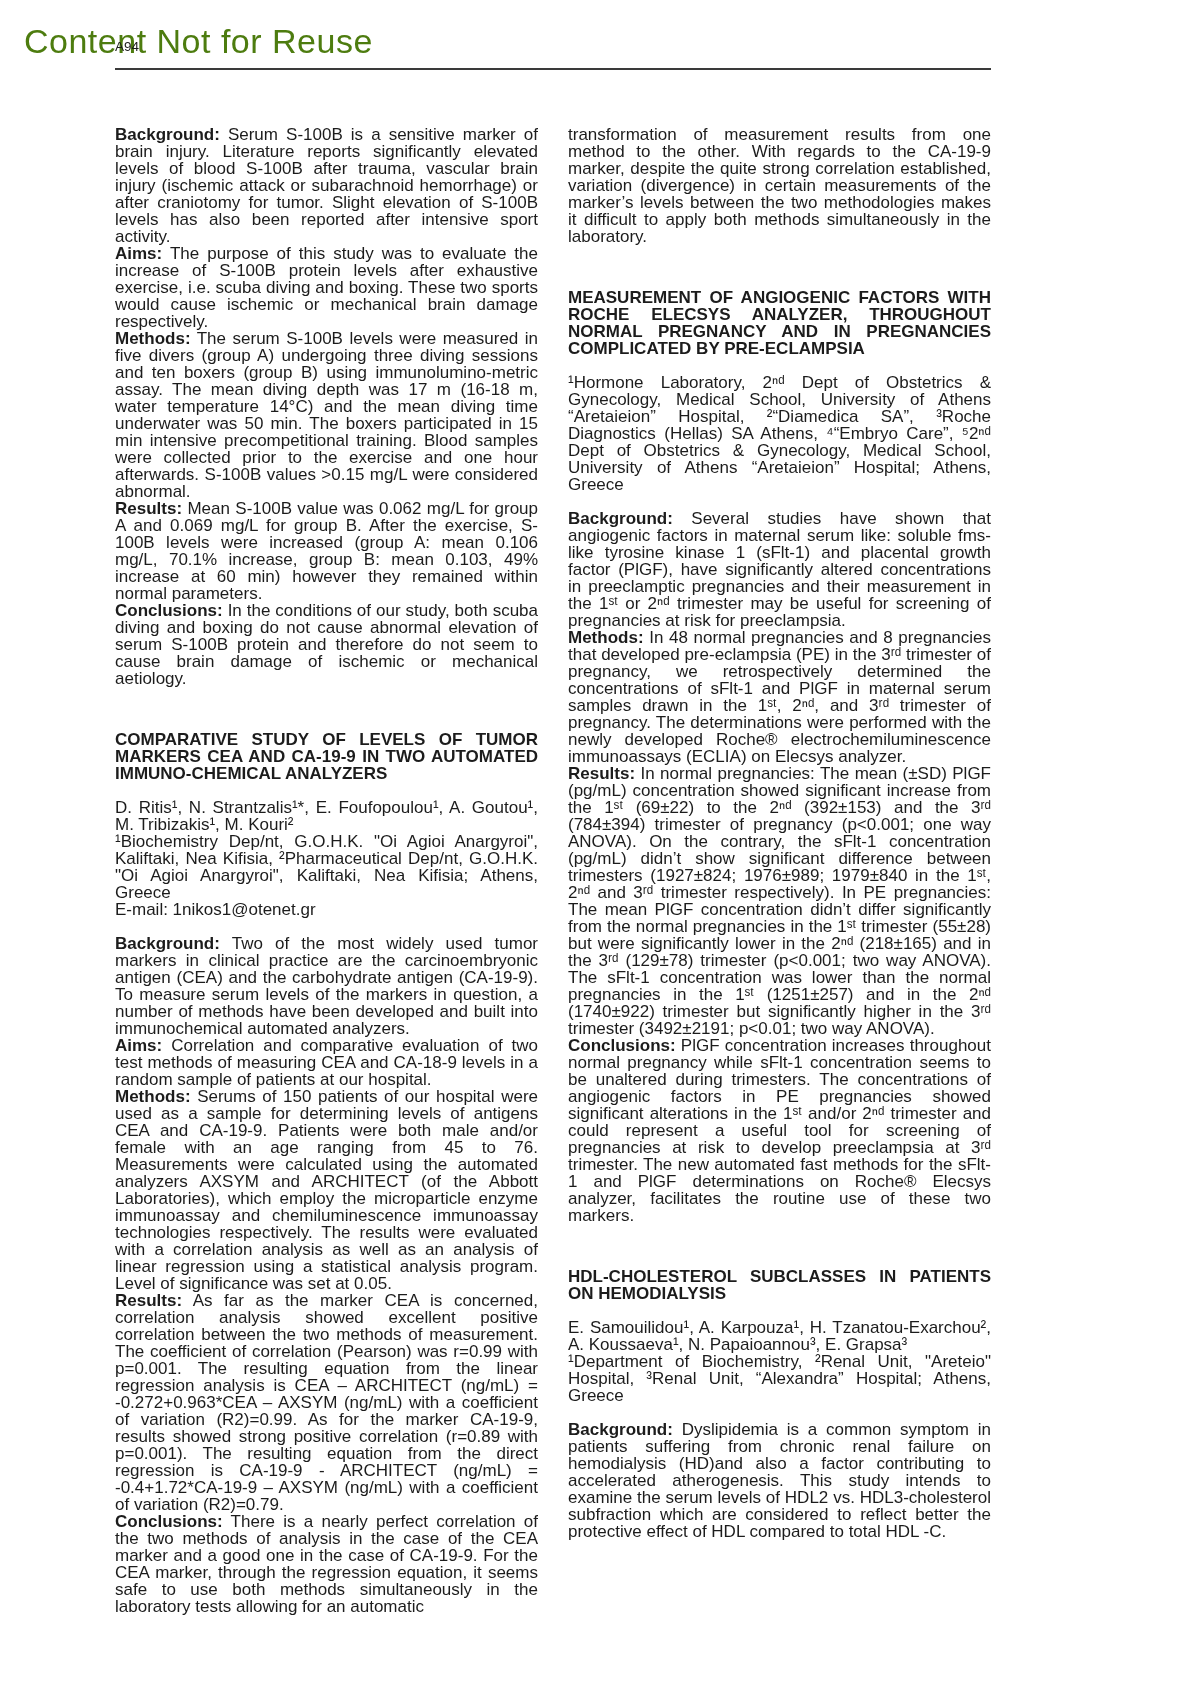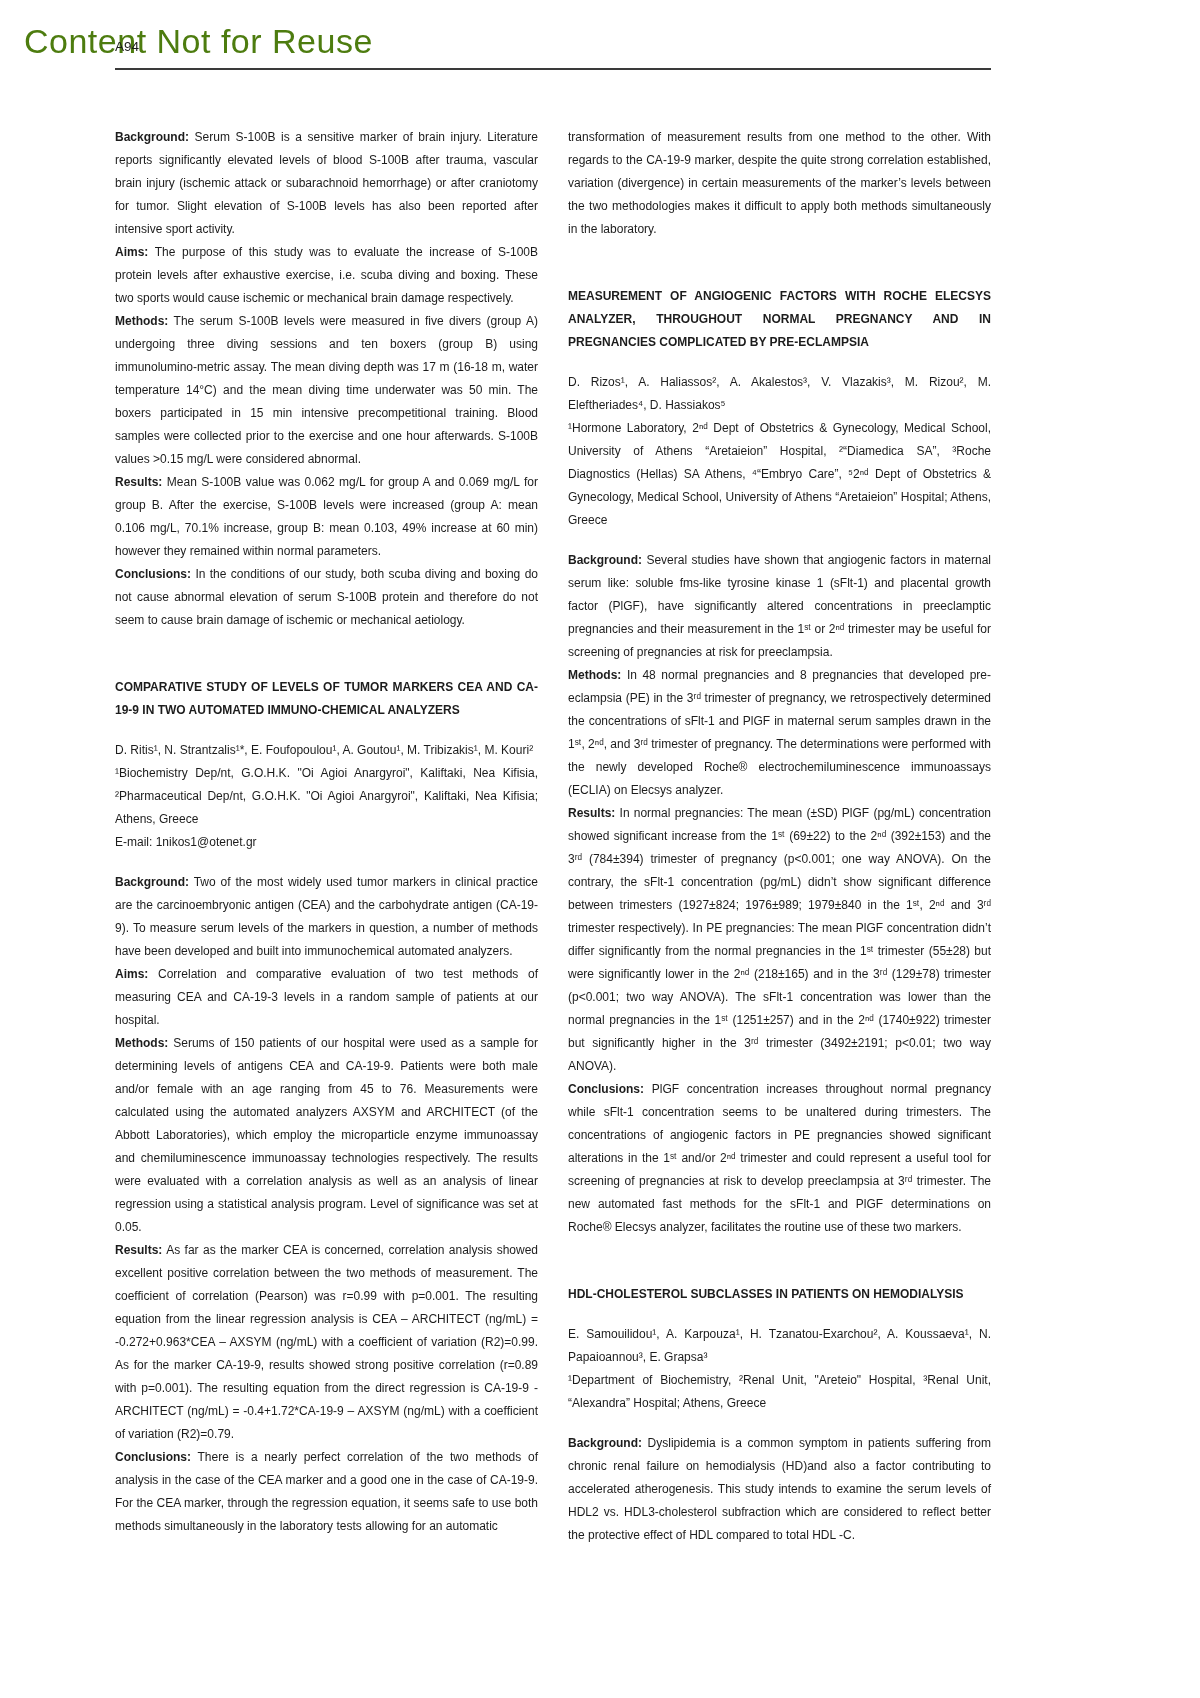--- a/index.html
+++ b/index.html
@@ -18,21 +18,21 @@
     position: absolute; top: 38px; left: 115px; width: 876px;
     display: flex; justify-content: space-between; align-items: flex-end;
     font-size: 13.5px; line-height: 17px;
     border-bottom: 2px solid #3a3a3a; padding-bottom: 13px;
   }
   .page-body {
     position: absolute; top: 126px; left: 115px; width: 876px;
     display: flex; gap: 30px;
   }
   .col {
-    width: 424px; font-size: 12px; line-height: 23px;
+    width: 424px; font-size: 17px; line-height: 17px;
     text-align: justify; text-justify: inter-word;
   }
   .col p { margin: 0; }
   .col .title { font-weight: bold; }
   .spacer-lg { height: 44px; }
   .spacer-sm { height: 17px; }
   b { font-weight: bold; }
 </style>
 </head>
 <body>
@@ -51,31 +51,30 @@
       <p><b>Results:</b> <span>Mean S-100B value was 0.062 mg/L for group A and 0.069 mg/L for group B. After the exercise, S-100B levels were increased (group A: mean 0.106 mg/L, 70.1% increase, group B: mean 0.103, 49% increase at 60 min) however they remained within normal parameters.</span></p>
       <p><b>Conclusions:</b> <span>In the conditions of our study, both scuba diving and boxing do not cause abnormal elevation of serum S-100B protein and therefore do not seem to cause brain damage of ischemic or mechanical aetiology.</span></p>
       <div class="spacer-lg"></div>
       <p class="title">COMPARATIVE STUDY OF LEVELS OF TUMOR MARKERS CEA AND CA-19-9 IN TWO AUTOMATED IMMUNO-CHEMICAL ANALYZERS</p>
       <div class="spacer-sm"></div>
       <p>D. Ritis¹, N. Strantzalis¹*, E. Foufopoulou¹, A. Goutou¹, M. Tribizakis¹, M. Kouri²</p>
       <p>¹Biochemistry Dep/nt, G.O.H.K. "Oi Agioi Anargyroi", Kaliftaki, Nea Kifisia, ²Pharmaceutical Dep/nt, G.O.H.K. "Oi Agioi Anargyroi", Kaliftaki, Nea Kifisia; Athens, Greece</p>
       <p>E-mail: 1nikos1@otenet.gr</p>
       <div class="spacer-sm"></div>
       <p><b>Background:</b> <span>Two of the most widely used tumor markers in clinical practice are the carcinoembryonic antigen (CEA) and the carbohydrate antigen (CA-19-9). To measure serum levels of the markers in question, a number of methods have been developed and built into immunochemical automated analyzers.</span></p>
-      <p><b>Aims:</b> <span>Correlation and comparative evaluation of two test methods of measuring CEA and CA-19-3 levels in a random sample of patients at our hospital.</span></p>
+      <p><b>Aims:</b> <span>Correlation and comparative evaluation of two test methods of measuring CEA and CA-18-9 levels in a random sample of patients at our hospital.</span></p>
       <p><b>Methods:</b> <span>Serums of 150 patients of our hospital were used as a sample for determining levels of antigens CEA and CA-19-9. Patients were both male and/or female with an age ranging from 45 to 76. Measurements were calculated using the automated analyzers AXSYM and ARCHITECT (of the Abbott Laboratories), which employ the microparticle enzyme immunoassay and chemiluminescence immunoassay technologies respectively. The results were evaluated with a correlation analysis as well as an analysis of linear regression using a statistical analysis program. Level of significance was set at 0.05.</span></p>
       <p><b>Results:</b> <span>As far as the marker CEA is concerned, correlation analysis showed excellent positive correlation between the two methods of measurement. The coefficient of correlation (Pearson) was r=0.99 with p=0.001. The resulting equation from the linear regression analysis is CEA – ARCHITECT (ng/mL) = -0.272+0.963*CEA – AXSYM (ng/mL) with a coefficient of variation (R2)=0.99. As for the marker CA-19-9, results showed strong positive correlation (r=0.89 with p=0.001). The resulting equation from the direct regression is CA-19-9 - ARCHITECT (ng/mL) = -0.4+1.72*CA-19-9 – AXSYM (ng/mL) with a coefficient of variation (R2)=0.79.</span></p>
       <p><b>Conclusions:</b> <span>There is a nearly perfect correlation of the two methods of analysis in the case of the CEA marker and a good one in the case of CA-19-9. For the CEA marker, through the regression equation, it seems safe to use both methods simultaneously in the laboratory tests allowing for an automatic</span></p>
     </div>
   <div class="col">
       <p>transformation of measurement results from one method to the other. With regards to the CA-19-9 marker, despite the quite strong correlation established, variation (divergence) in certain measurements of the marker’s levels between the two methodologies makes it difficult to apply both methods simultaneously in the laboratory.</p>
       <div class="spacer-lg"></div>
       <p class="title">MEASUREMENT OF ANGIOGENIC FACTORS WITH ROCHE ELECSYS ANALYZER, THROUGHOUT NORMAL PREGNANCY AND IN PREGNANCIES COMPLICATED BY PRE-ECLAMPSIA</p>
       <div class="spacer-sm"></div>
-      <p>D. Rizos¹, A. Haliassos², A. Akalestos³, V. Vlazakis³, M. Rizou², M. Eleftheriades⁴, D. Hassiakos⁵</p>
       <p>¹Hormone Laboratory, 2ⁿᵈ Dept of Obstetrics &amp; Gynecology, Medical School, University of Athens “Aretaieion” Hospital, ²“Diamedica SA”, ³Roche Diagnostics (Hellas) SA Athens, ⁴“Embryo Care”, ⁵2ⁿᵈ Dept of Obstetrics &amp; Gynecology, Medical School, University of Athens “Aretaieion” Hospital; Athens, Greece</p>
       <div class="spacer-sm"></div>
       <p><b>Background:</b> <span>Several studies have shown that angiogenic factors in maternal serum like: soluble fms-like tyrosine kinase 1 (sFlt-1) and placental growth factor (PlGF), have significantly altered concentrations in preeclamptic pregnancies and their measurement in the 1ˢᵗ or 2ⁿᵈ trimester may be useful for screening of pregnancies at risk for preeclampsia.</span></p>
       <p><b>Methods:</b> <span>In 48 normal pregnancies and 8 pregnancies that developed pre-eclampsia (PE) in the 3ʳᵈ trimester of pregnancy, we retrospectively determined the concentrations of sFlt-1 and PlGF in maternal serum samples drawn in the 1ˢᵗ, 2ⁿᵈ, and 3ʳᵈ trimester of pregnancy. The determinations were performed with the newly developed Roche® electrochemiluminescence immunoassays (ECLIA) on Elecsys analyzer.</span></p>
       <p><b>Results:</b> <span>In normal pregnancies: The mean (±SD) PlGF (pg/mL) concentration showed significant increase from the 1ˢᵗ (69±22) to the 2ⁿᵈ (392±153) and the 3ʳᵈ (784±394) trimester of pregnancy (p&lt;0.001; one way ANOVA). On the contrary, the sFlt-1 concentration (pg/mL) didn’t show significant difference between trimesters (1927±824; 1976±989; 1979±840 in the 1ˢᵗ, 2ⁿᵈ and 3ʳᵈ trimester respectively). In PE pregnancies: The mean PlGF concentration didn’t differ significantly from the normal pregnancies in the 1ˢᵗ trimester (55±28) but were significantly lower in the 2ⁿᵈ (218±165) and in the 3ʳᵈ (129±78) trimester (p&lt;0.001; two way ANOVA). The sFlt-1 concentration was lower than the normal pregnancies in the 1ˢᵗ (1251±257) and in the 2ⁿᵈ (1740±922) trimester but significantly higher in the 3ʳᵈ trimester (3492±2191; p&lt;0.01; two way ANOVA).</span></p>
       <p><b>Conclusions:</b> <span>PlGF concentration increases throughout normal pregnancy while sFlt-1 concentration seems to be unaltered during trimesters. The concentrations of angiogenic factors in PE pregnancies showed significant alterations in the 1ˢᵗ and/or 2ⁿᵈ trimester and could represent a useful tool for screening of pregnancies at risk to develop preeclampsia at 3ʳᵈ trimester. The new automated fast methods for the sFlt-1 and PlGF determinations on Roche® Elecsys analyzer, facilitates the routine use of these two markers.</span></p>
       <div class="spacer-lg"></div>
       <p class="title">HDL-CHOLESTEROL SUBCLASSES IN PATIENTS ON HEMODIALYSIS</p>
       <div class="spacer-sm"></div>
       <p>E. Samouilidou¹, A. Karpouza¹, H. Tzanatou-Exarchou², A. Koussaeva¹, N. Papaioannou³, E. Grapsa³</p>

